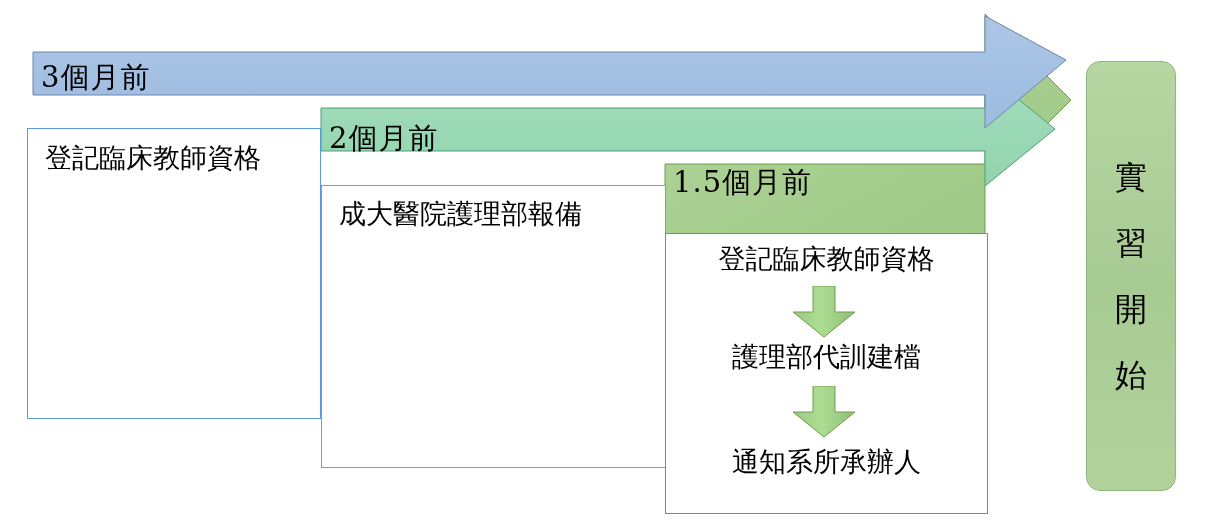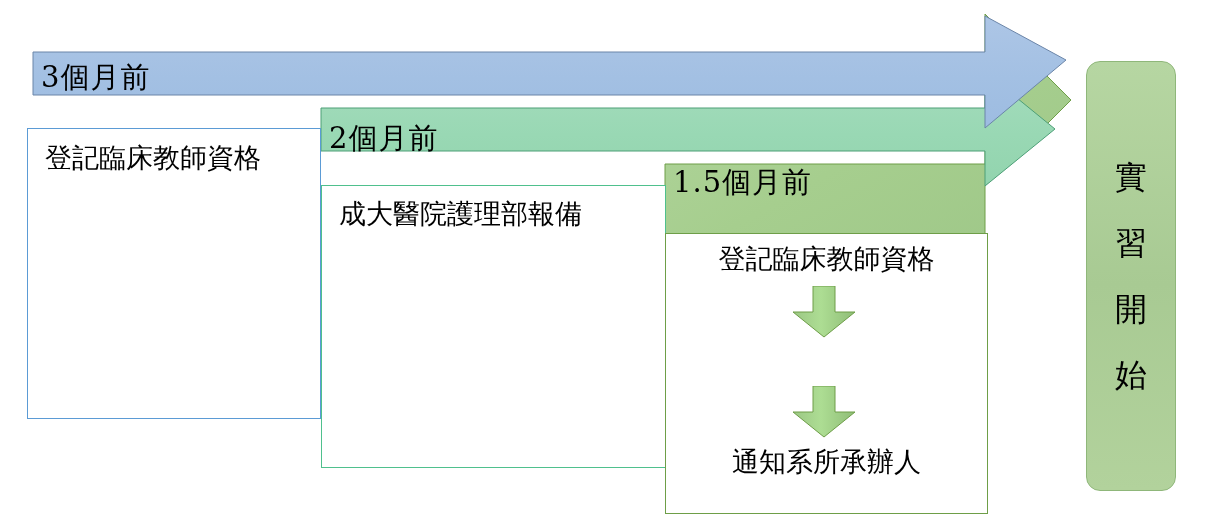--- a/index.html
+++ b/index.html
@@ -174,20 +174,21 @@
   <div class="panel-text" id="p1-text-0">登記臨床教師資格</div>
 
   <div class="panel-text" id="p2-text-0">成大醫院護理部報備</div>
 
   <div class="panel-text" id="p3-text-0">登記臨床教師資格</div>
 
   <svg class="down-arrow" id="down-arrow-1" viewBox="0 0 70 52" xmlns="http://www.w3.org/2000/svg">
     <polygon points="24,0 46,0 46,26 66,26 35,51 4,26 24,26" fill="url(#grad-down)" stroke="#6e9e48" stroke-width="1"></polygon>
   </svg>
 
+  <div class="panel-text" id="p3-text-1">護理部代訓建檔</div>
 
   <svg class="down-arrow" id="down-arrow-2" viewBox="0 0 70 52" xmlns="http://www.w3.org/2000/svg">
     <polygon points="24,0 46,0 46,26 66,26 35,51 4,26 24,26" fill="url(#grad-down)" stroke="#6e9e48" stroke-width="1"></polygon>
   </svg>
 
   <div class="panel-text" id="p3-text-2">通知系所承辦人</div>
 
   <div id="end-box">
     <div id="end-box-text">
         <span>實</span>

